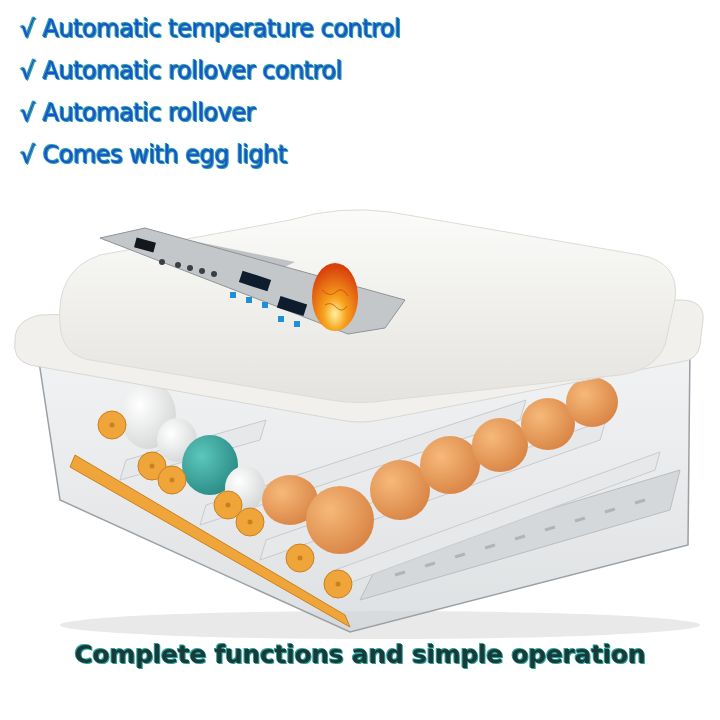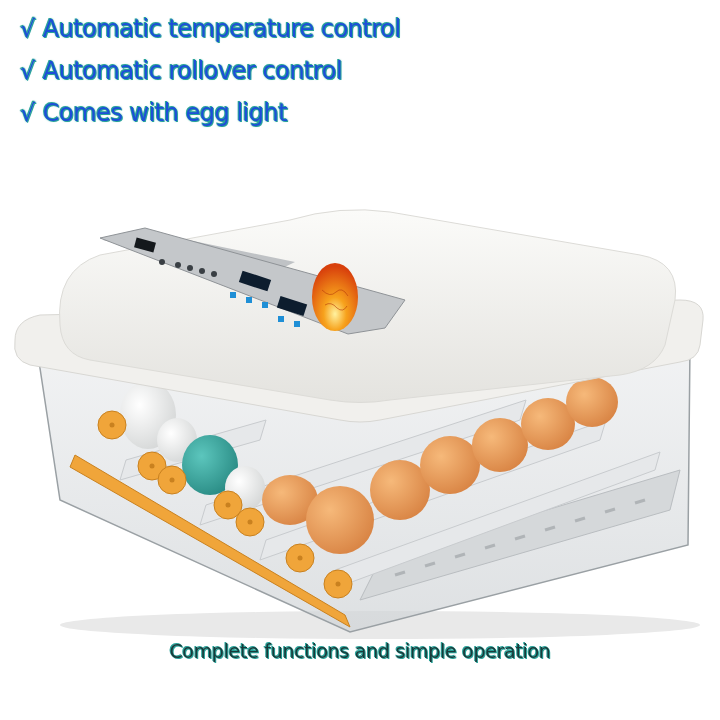--- a/index.html
+++ b/index.html
@@ -1,30 +1,31 @@
 <!DOCTYPE html>
 <html><head>
 <meta charset="utf-8">
 <style>
   html, body { margin:0; padding:0; }
   body { width:720px; height:720px; background:#ffffff; position:relative; overflow:hidden; font-family:"DejaVu Sans", sans-serif; }
   .features { position:absolute; left:20px; top:8px; margin:0; padding:0; list-style:none; }
   .feature { font-size:24px; line-height:42px; font-weight:normal; color:#1d4ed8; letter-spacing:-0.5px;
     text-shadow: 0 0 1px #2aa39a, 0 0 2px #2aa39a, 1px 1px 0 #2aa39a, -1px -1px 0 #2aa39a; white-space:nowrap; }
   .check { margin-right:8px; }
-  .tagline { position:absolute; left:0; right:0; top:640px; text-align:center; font-size:19px; font-weight:normal; color:#1a3a3a;
+  .tagline { position:absolute; left:0; right:0; top:640px; text-align:center; font-size:25px; font-weight:bold; color:#1a3a3a;
     text-shadow: 0 0 1px #2aa39a, 1px 1px 0 #2aa39a, -1px -1px 0 #2aa39a; letter-spacing:-0.3px; }
   .product { position:absolute; left:0; top:180px; width:720px; height:460px; }
 </style>
 </head>
 <body>
 
 <ul class="features">
   <li class="feature"><span class="check">√</span><span>Automatic temperature control</span></li>
   <li class="feature"><span class="check">√</span><span>Automatic rollover control</span></li>
+  <li class="feature"><span class="check">√</span><span>Automatic rollover</span></li>
   <li class="feature"><span class="check">√</span><span>Comes with egg light</span></li>
 </ul>
 
 <svg class="product" viewBox="0 180 720 460" xmlns="http://www.w3.org/2000/svg">
   <defs>
     <linearGradient id="lidg" x1="0" y1="0" x2="0" y2="1">
       <stop offset="0" stop-color="#fbfbf9"></stop>
         <stop offset="1" stop-color="#e4e3df"></stop>
     </linearGradient>
     <linearGradient id="boxg" x1="0" y1="0" x2="0" y2="1">

